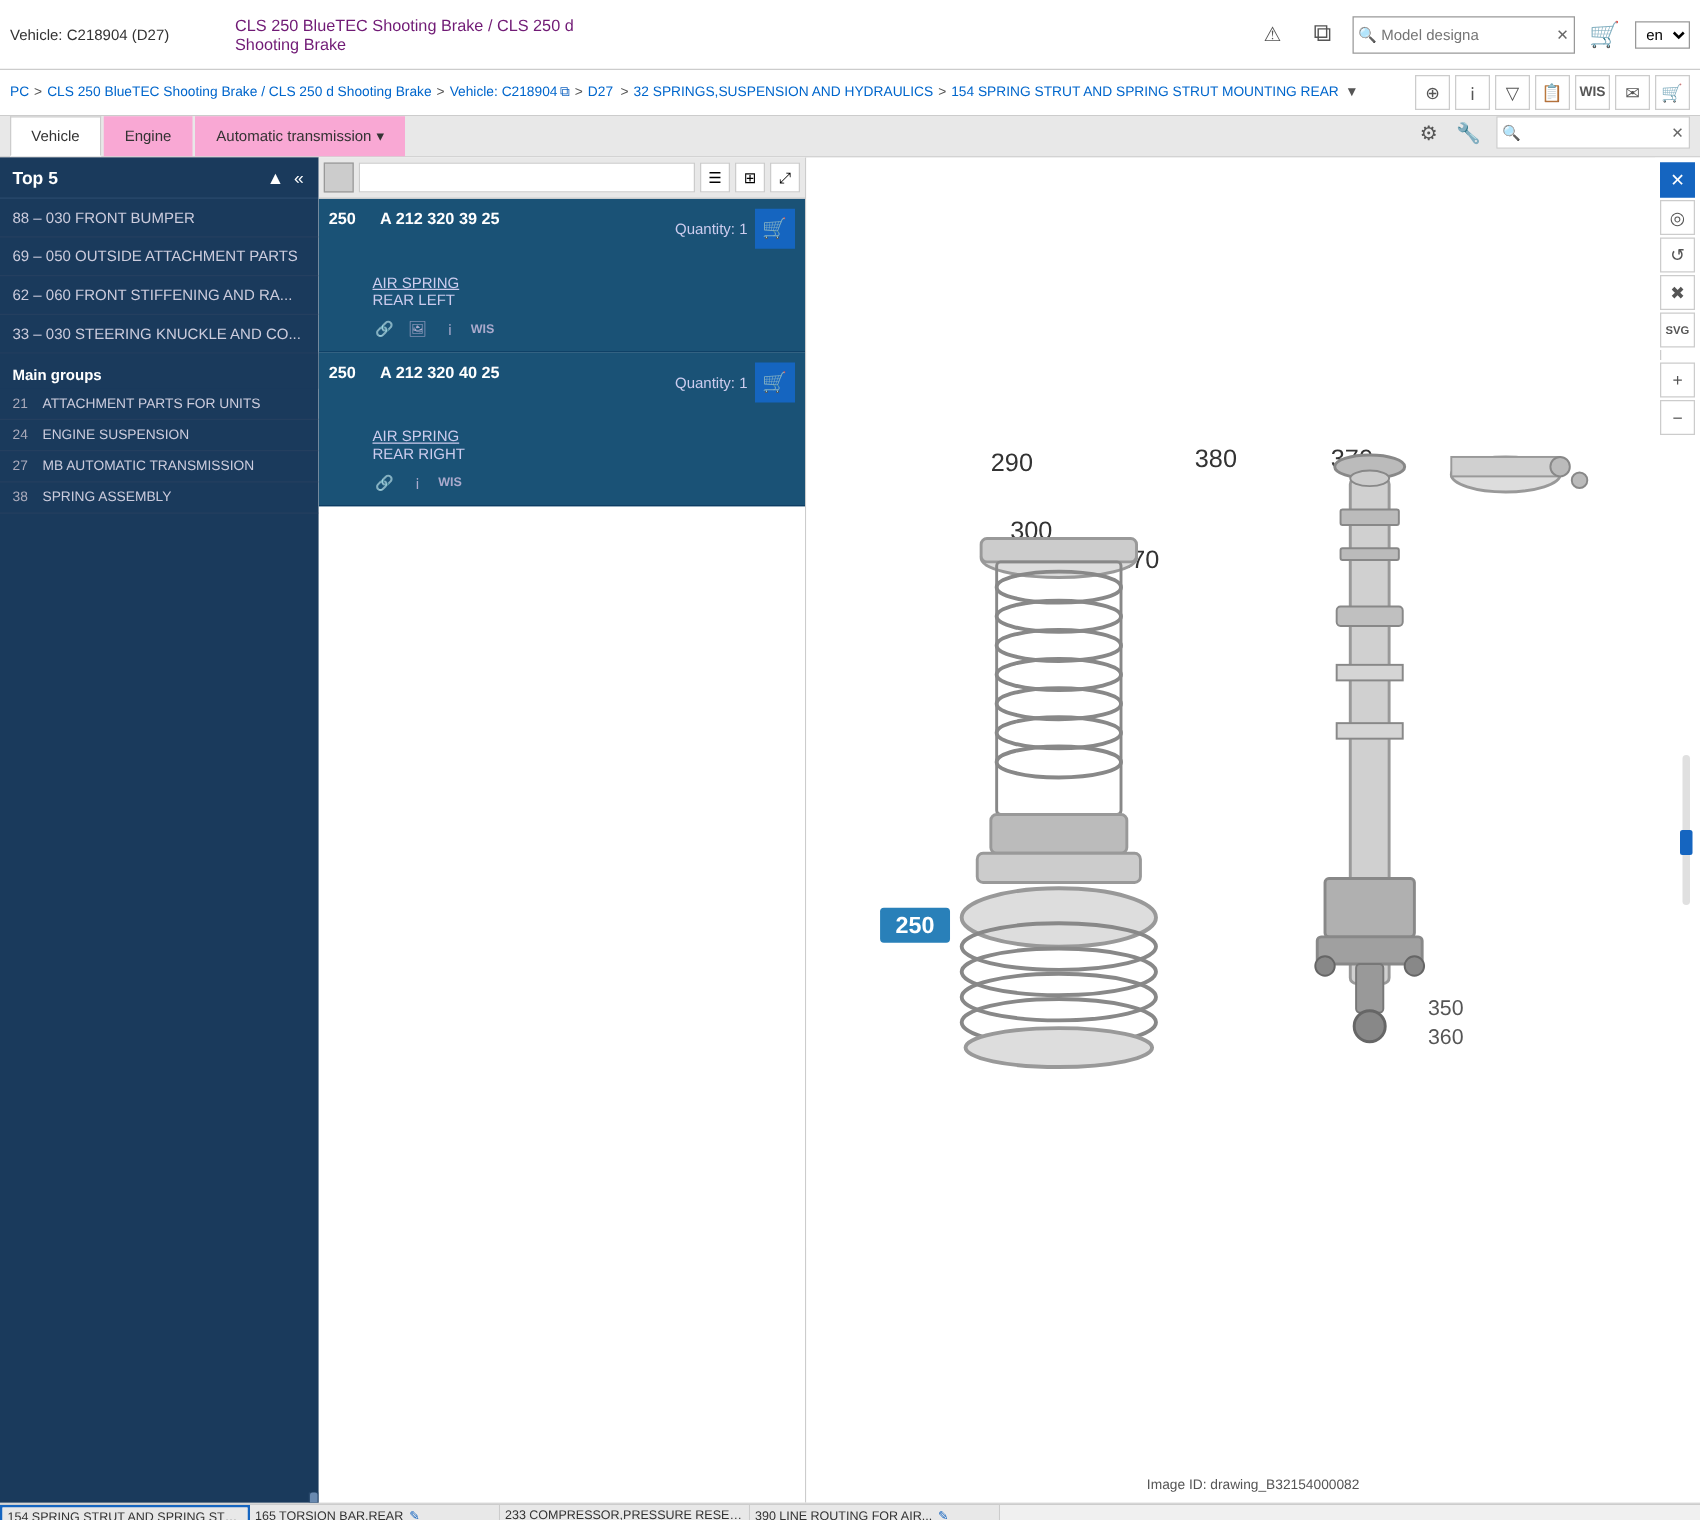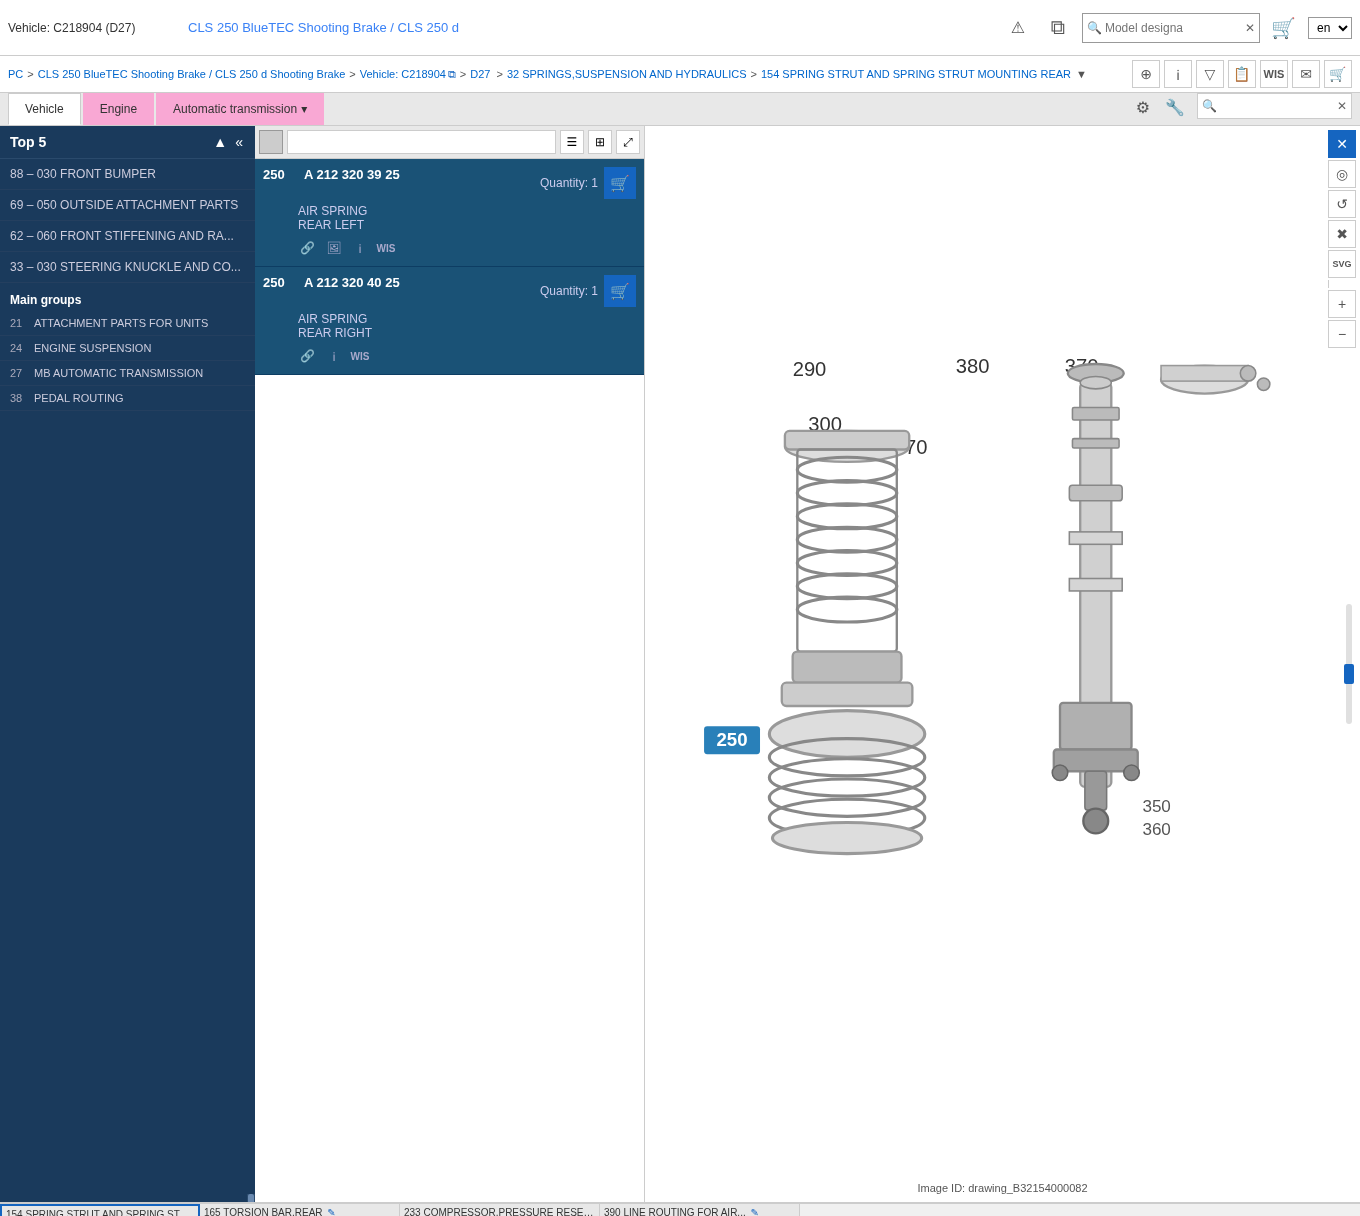--- a/index.html
+++ b/index.html
@@ -14,21 +14,21 @@
       padding: 4px 8px;
       height: 56px;
     }
     .vehicle-info {
       font-size: 12px;
       color: #333;
       min-width: 160px;
     }
     .car-model {
       font-size: 13px;
-      color: #3b82f6;
+      color: #701a75;
       flex: 1;
       padding-left: 20px;
     }
     .header-icons {
       display: flex;
       align-items: center;
       gap: 8px;
     }
     .header-icon-btn {
       width: 32px; height: 32px;
@@ -269,21 +269,22 @@
       flex: 1;
     }
     .part-qty {
       font-size: 12px;
       color: #cce;
     }
     .part-name {
       font-size: 12px;
       color: #cce;
       margin-left: 35px;
-      margin-top: 5px;
+      margin-top: 20px;
+      text-decoration: underline;
     }
     .part-sub {
       font-size: 12px;
       color: #cce;
       margin-left: 35px;
     }
     .part-actions {
       display: flex; align-items: center;
       margin-left: 35px;
       margin-top: 6px;
@@ -397,20 +398,21 @@
   </style>
 </head>
 <body>
 
 <div class="top-header">
   <div class="vehicle-info">
     <span>Vehicle: C218904 (D27)</span>
   </div>
   <div class="car-model">
     <div>CLS 250 BlueTEC Shooting Brake / CLS 250 d</div>
+    <div>Shooting Brake</div>
   </div>
   <div class="header-icons">
     <button class="header-icon-btn">⚠</button>
     <button class="header-icon-btn" style="font-size:20px;">⧉</button>
     <div class="search-box">
       <span style="font-size:12px; color:#666; margin-right:3px;">🔍</span>
       <input type="text" placeholder="Model designa" style="">
       <span class="clear-btn">✕</span>
     </div>
     <button class="header-icon-btn cart-btn">🛒</button>
@@ -490,21 +492,21 @@
       <div class="sidebar-group-item">
         <span class="sidebar-group-num">24</span>
         <span>ENGINE SUSPENSION</span>
       </div>
       <div class="sidebar-group-item">
         <span class="sidebar-group-num">27</span>
         <span>MB AUTOMATIC TRANSMISSION</span>
       </div>
       <div class="sidebar-group-item">
         <span class="sidebar-group-num">38</span>
-        <span>PEDAL ROUTING</span>
+        <span>SPRING ASSEMBLY</span>
       </div>
     </div>
 
     <div style="display:flex; width:100%; height:8px; background:#1a3a5c; justify-content:flex-end; padding-right:0;">
       <div style="width:8px; background:#2a4a6c; height:8px;">
         <div style="width:6px; height:30px; background:#6a8ab0; border-radius:2px; margin:0 1px;"></div>
       </div>
     </div>
   </div>
 

